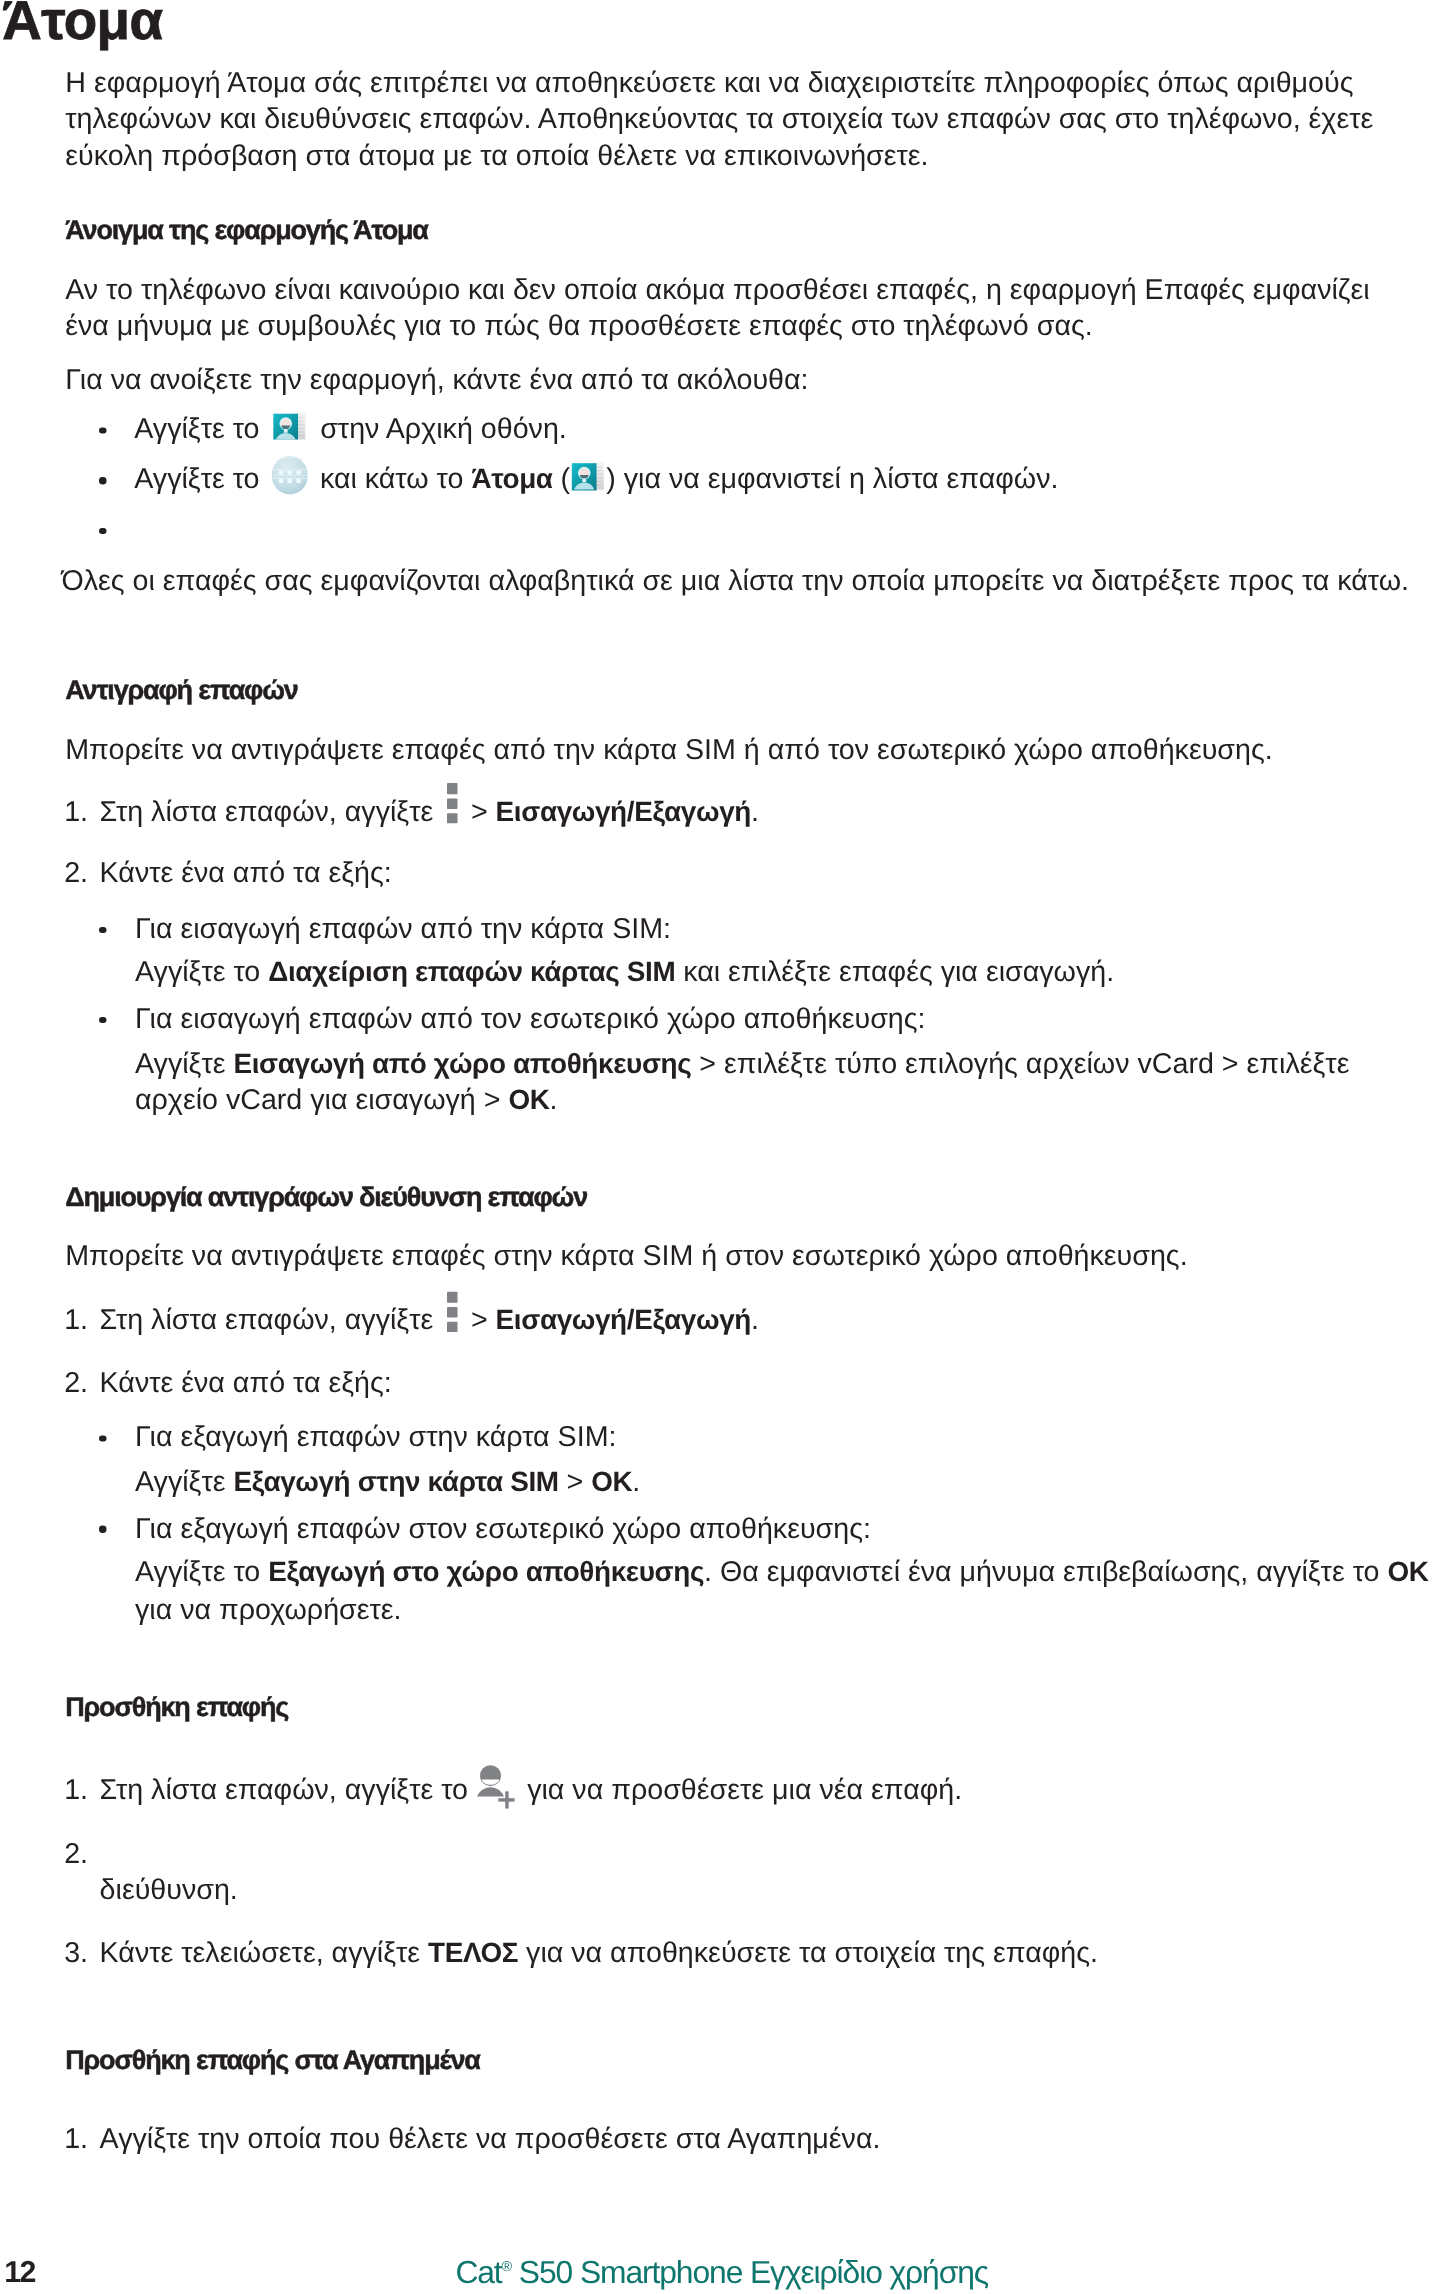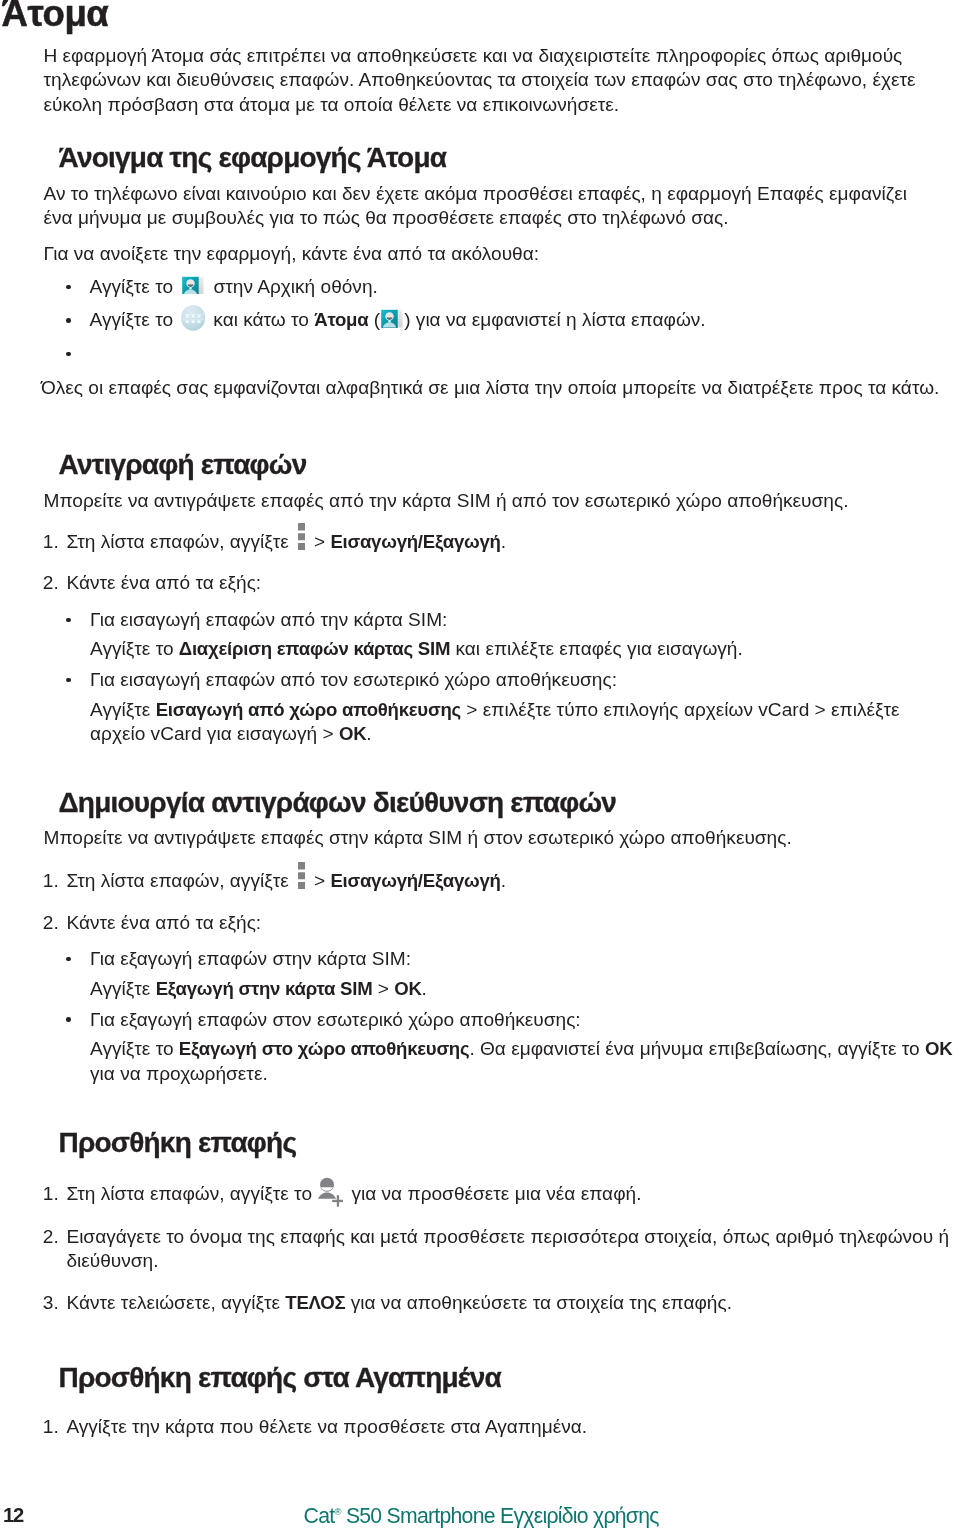--- a/index.html
+++ b/index.html
@@ -2,21 +2,21 @@
 <html><head>
 <meta charset="utf-8">
 <title>Άτομα</title>
 <style>
   html,body{margin:0;padding:0;background:#ffffff;}
   body{width:960px;height:1529px;position:relative;overflow:hidden;
        font-family:"Liberation Sans",sans-serif;color:#231f20;}
   .page{position:absolute;left:0;top:0;width:960px;height:1529px;background:#fff;}
   .ln{position:absolute;white-space:nowrap;line-height:1;}
   .title{font-size:36.5px;font-weight:bold;letter-spacing:-0.35px;-webkit-text-stroke:0.55px #231f20;}
-  .h2{font-size:28px;font-weight:bold;letter-spacing:-0.78px;margin-left:15px;-webkit-text-stroke:0.33px #231f20;}
+  .h2{font-size:18px;font-weight:bold;letter-spacing:-0.78px;-webkit-text-stroke:0.33px #231f20;}
   .bt{font-size:19.1px;font-weight:normal;}
   .bt b{font-weight:bold;font-size:18.6px;letter-spacing:-0.25px;}
   .bullet{position:absolute;width:4.6px;height:4.6px;border-radius:50%;background:#231f20;}
   .pgnum{position:absolute;font-size:20.2px;letter-spacing:-1.1px;font-weight:bold;line-height:1;}
   .foot{position:absolute;font-size:21.2px;letter-spacing:-0.72px;color:#0f766e;line-height:1;white-space:nowrap;}
   .foot sup{font-size:0.45em;vertical-align:super;}
   .ico{display:inline-block;vertical-align:baseline;position:relative;height:0;overflow:visible;}
   .ico svg{position:absolute;display:block;left:0;}
   .ico.tight{margin-left:0.4px;margin-right:0.4px;}
   .icon-contacts{width:23.3px;margin:0 3.4px 0 3.1px;}
@@ -35,21 +35,21 @@
 
 <div class="page">
 
   <div class="ln title" style="left:1.5px;top:-3.9px">Άτομα</div>
 
   <div class="ln bt" style="left:43.5px;top:70.23px">τηλεφώνων και διευθύνσεις επαφών. Αποθηκεύοντας τα στοιχεία των επαφών σας στο τηλέφωνο, έχετε</div>
   <div class="ln bt" style="left:43.5px;top:45.83px">Η εφαρμογή Άτομα σάς επιτρέπει να αποθηκεύσετε και να διαχειριστείτε πληροφορίες όπως αριθμούς</div>
   <div class="ln bt" style="left:43.5px;top:94.63px">εύκολη πρόσβαση στα άτομα με τα οποία θέλετε να επικοινωνήσετε.</div>
 
   <div class="ln h2" style="left:43.5px;top:143.8px">Άνοιγμα της εφαρμογής Άτομα</div>
-  <div class="ln bt" style="left:43.5px;top:183.63px">Αν το τηλέφωνο είναι καινούριο και δεν έχετε ακόμα προσθέσει επαφές, η εφαρμογή Επαφές εμφανίζει</div>
+  <div class="ln bt" style="left:43.5px;top:183.63px">Αν το τηλέφωνο είναι καινούριο και δεν οποία ακόμα προσθέσει επαφές, η εφαρμογή Επαφές εμφανίζει</div>
   <div class="ln bt" style="left:43.5px;top:208.03px">ένα μήνυμα με συμβουλές για το πώς θα προσθέσετε επαφές στο τηλέφωνό σας.</div>
   <div class="ln bt" style="left:43.5px;top:243.53px">Για να ανοίξετε την εφαρμογή, κάντε ένα από τα ακόλουθα:</div>
 
   <div class="bullet" style="left:66.4px;top:284.7px"></div>
   <div class="ln bt" style="left:89.5px;top:276.83px">
     <span>Αγγίξτε το</span>
     <span class="ico icon-contacts"><svg viewBox="0 0 233 198">
           <defs>
             <linearGradient id="cg" x1="0.1" y1="0" x2="0.95" y2="1">
               <stop offset="0" stop-color="#18b9c9"></stop>
@@ -196,26 +196,25 @@
             <path d="M100 155c-40 0-75 26-90 62h180c-15-36-50-62-90-62z"></path>
             <rect x="198" y="182" width="23" height="115"></rect>
             <rect x="152" y="228" width="108" height="23"></rect>
           </g>
           <path d="M42 103h116c-4 22-29 35-58 35s-54-13-58-35z" fill="#ffffff"></path>
         </svg></span>
     <span>για να προσθέσετε μια νέα επαφή.</span>
   </div>
 
   <div class="ln bt" style="left:42.8px;top:1226.63px">2.</div>
-  <div class="ln bt" style="left:66.4px;top:1226.63px">Εισαγάγετε το όνομα της επαφής και μετά προσθέσετε περισσότερα στοιχεία, όπως αριθμό τηλεφώνου ή</div>
   <div class="ln bt" style="left:66.4px;top:1250.83px">διεύθυνση.</div>
 
   <div class="ln bt" style="left:42.8px;top:1293.43px">3.</div>
   <div class="ln bt" style="left:66.4px;top:1293.43px"><span>Κάντε τελειώσετε, αγγίξτε </span><b>ΤΕΛΟΣ</b><span> για να αποθηκεύσετε τα στοιχεία της επαφής.</span></div>
 
   <div class="ln h2" style="left:43.5px;top:1363.6px">Προσθήκη επαφής στα Αγαπημένα</div>
   <div class="ln bt" style="left:42.8px;top:1416.63px">1.</div>
-  <div class="ln bt" style="left:66.4px;top:1416.63px">Αγγίξτε την κάρτα που θέλετε να προσθέσετε στα Αγαπημένα.</div>
+  <div class="ln bt" style="left:66.4px;top:1416.63px">Αγγίξτε την οποία που θέλετε να προσθέσετε στα Αγαπημένα.</div>
 
   <div class="pgnum" style="left:2.9px;top:1504.9px">12</div>
   <div class="foot" style="left:303.6px;top:1504.8px"><span>Cat</span><sup>®</sup><span> S50 Smartphone Εγχειρίδιο χρήσης</span></div>
 
 </div>
 
 </body></html>

